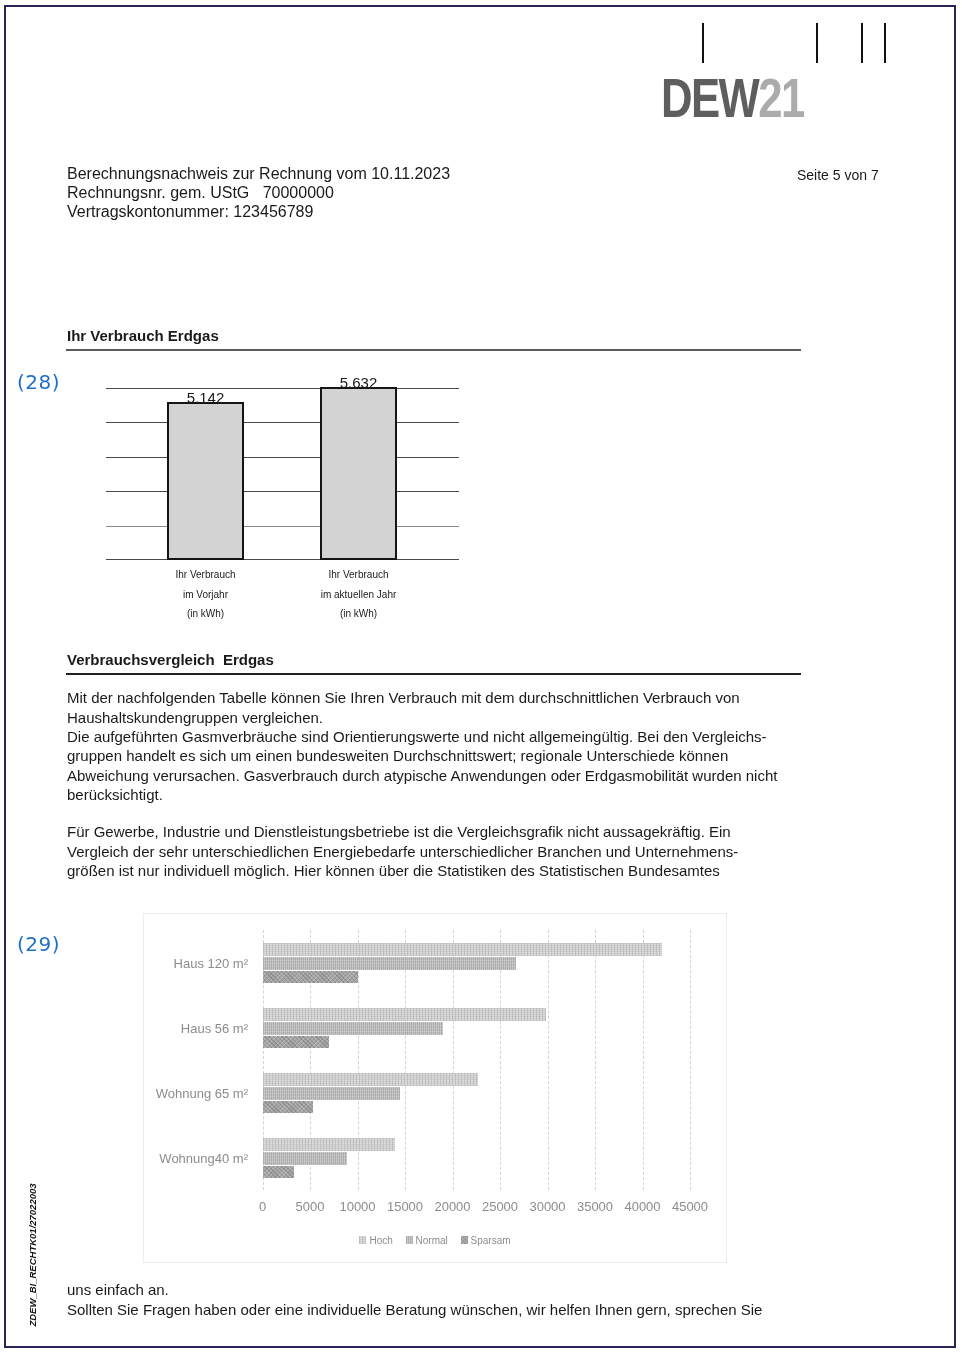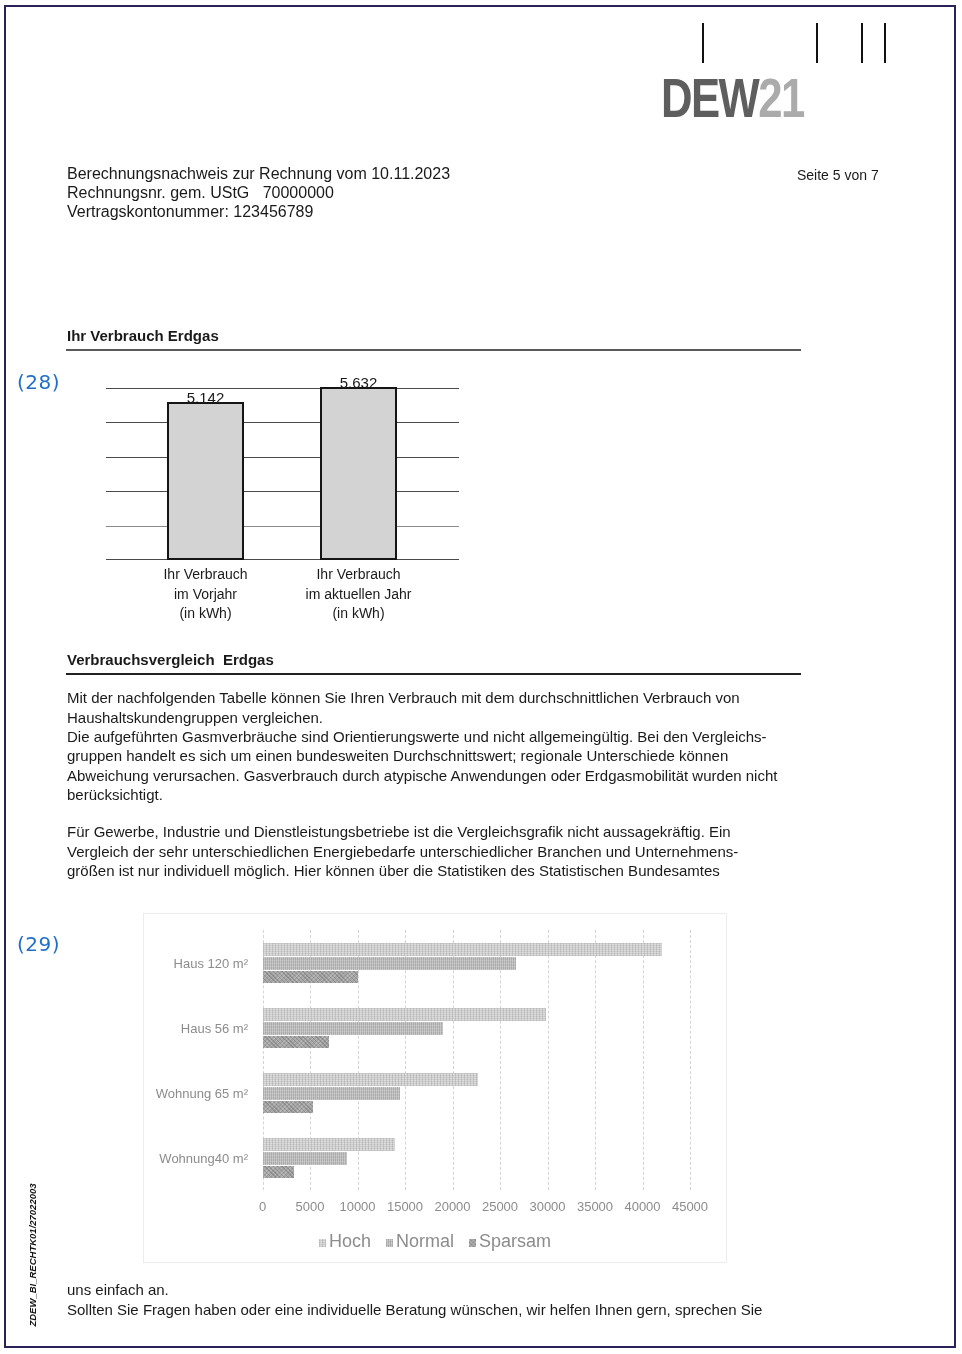--- a/index.html
+++ b/index.html
@@ -42,21 +42,21 @@
     .c1-bar {
       position: absolute; bottom: 0; width: 77px; box-sizing: border-box;
       background: #d3d3d3; border: 2px solid #151515;
     }
     .c1-val {
       position: absolute; bottom: 100%; left: 50%; transform: translateX(-50%);
       font-size: 15px; line-height: 15px; margin-bottom: -1px; white-space: nowrap;
     }
     .c1-cat {
       position: absolute; top: 565px; width: 150px; text-align: center;
-      font-size: 14px; line-height: 19.5px;
+      font-size: 10px; line-height: 19.5px;
     }
 
     
     .c2-frame {
       position: absolute; left: 143px; top: 913px; width: 582px; height: 348px;
       border: 1px solid #ececec; background: #fff;
       font-family: "Liberation Sans", sans-serif; color: #8c8c8c;
     }
     .c2-vgrid { position: absolute; top: 16px; height: 260px; width: 0; border-left: 1px dashed #d4d4d4; }
     .c2-grp { position: absolute; left: 118.5px; }
@@ -82,21 +82,21 @@
     .c2-cat {
       position: absolute; left: 0; width: 104px; height: 41px; line-height: 41px;
       text-align: right; font-size: 13px; white-space: nowrap;
     }
     .c2-tick {
       position: absolute; top: 293px; transform: translate(-50%, -50%);
       font-size: 13px; line-height: 14px; white-space: nowrap;
     }
     .c2-legend {
       position: absolute; left: 0; right: 0; top: 319px; text-align: center;
-      font-size: 18px; line-height: 16px; white-space: nowrap;
+      font-size: 10px; line-height: 16px; white-space: nowrap;
     }
     .leg-item { display: inline-block; margin: 0 5px; }
     .leg-swatch { display: inline-block; width: 7px; height: 8px; margin-right: 3px; vertical-align: 0px; }
 
     .side-code {
       position: absolute; left: 32px; top: 1255px; transform: translate(-50%, -50%) rotate(-90deg);
       font-size: 9.5px; font-weight: bold; font-style: italic; white-space: nowrap; color: #111;
     }
   </style>
 </head>

